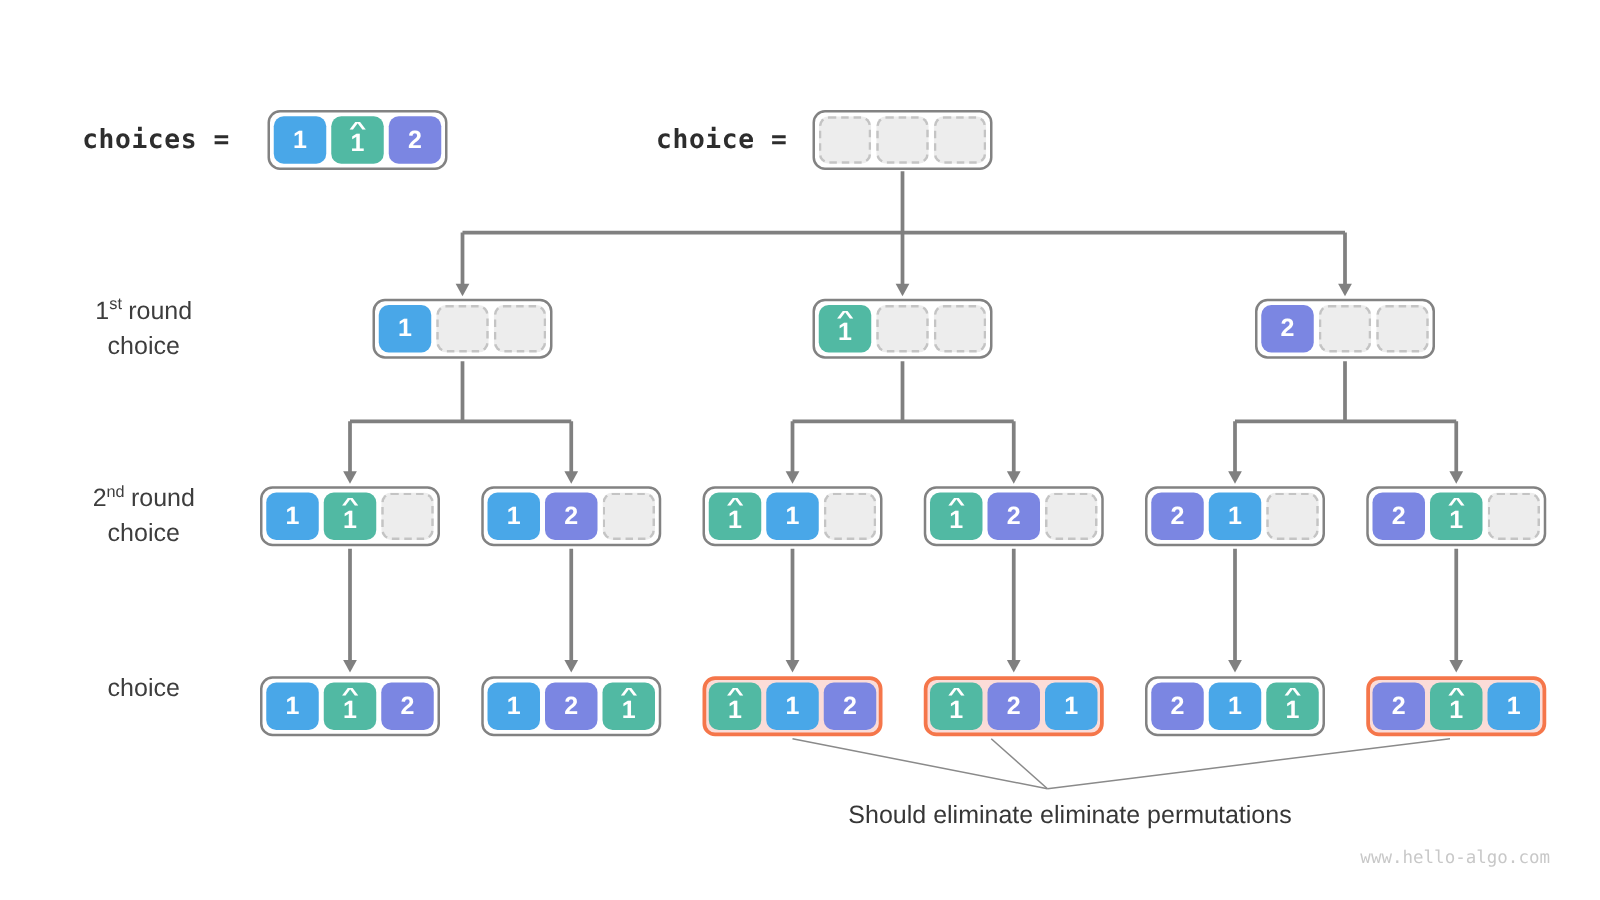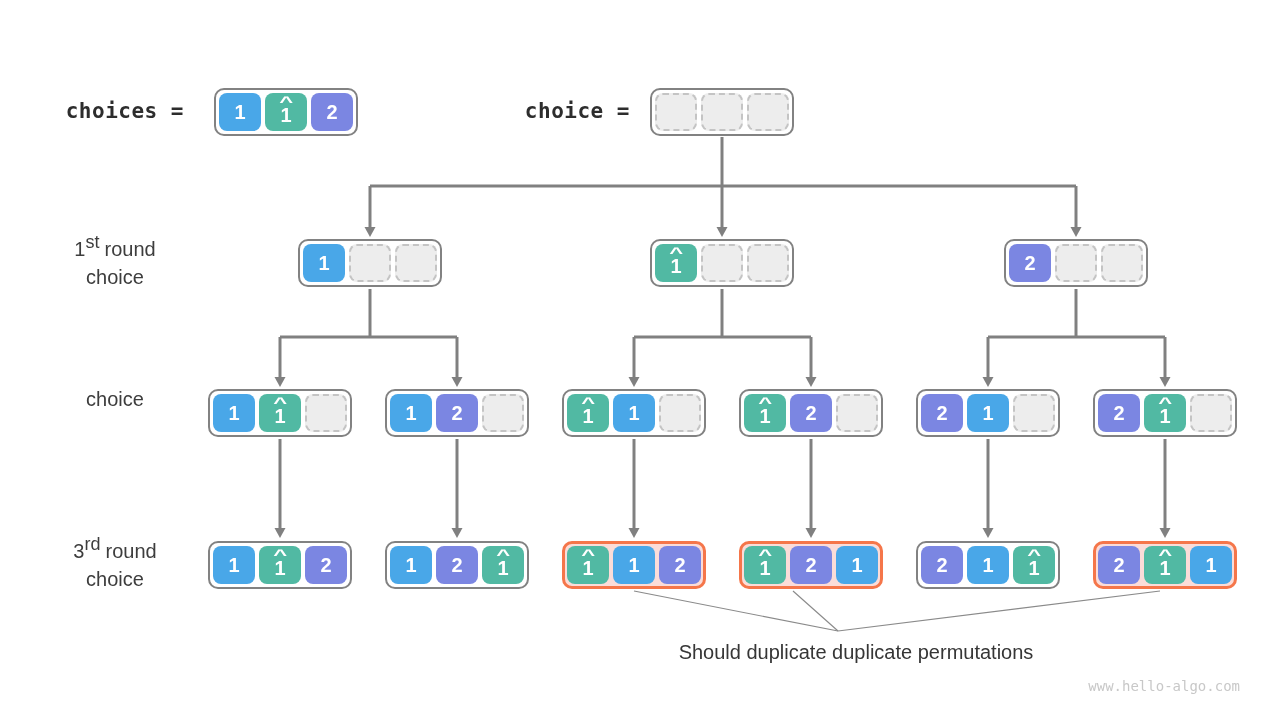--- a/index.html
+++ b/index.html
@@ -12,21 +12,21 @@
   .mono-label {
     position:absolute; font-family:"DejaVu Sans Mono", monospace;
     font-weight:700; font-size:21px; color:#2d2d2d; text-align:right;
     letter-spacing:0.5px; white-space:pre;
   }
 
   .row-label {
     position:absolute; left:30px; width:170px; text-align:center;
     font-size:20px; line-height:28px; color:#3d3d3d;
   }
-  .row-label sup { font-size:18px; line-height:0; }
+  .row-label sup { font-size:13px; line-height:0; }
   .row-label .word { margin-left:5px;margin-top:32px; }
 
   .node {
     position:absolute; box-sizing:border-box; height:48px;
     display:flex; align-items:center; gap:4px; padding:2px 3px;
     background:#ffffff; border:2px solid #828282; border-radius:10px;
   }
   .node.dup { border:3px solid #f5764a; background:#fbdcd8; padding:2px; }
 
   .cell {
@@ -127,24 +127,24 @@
       <div class="cell empty"></div>
       <div class="cell empty"></div>
       <div class="cell empty"></div>
     </div>
 
   <div class="row-label" style="top:235px;">
     <div><span>1</span><sup>st</sup><span class="word">round</span></div>
     <div>choice</div>
   </div>
   <div class="row-label" style="top:385px;">
+    <div><span>2</span><sup>nd</sup><span class="word">round</span></div>
     <div>choice</div>
   </div>
   <div class="row-label" style="top:537px;">
-    <div><span>3</span><sup>rd</sup><span class="word">round</span></div>
     <div>choice</div>
   </div>
 
   <div class="node" style="left:298px;  top:239px;">
       <div class="cell" style="background: rgb(73, 167, 232);">
         <span class="digit">1</span>
       </div>
       <div class="cell empty"></div>
       <div class="cell empty"></div>
     </div>
@@ -289,16 +289,16 @@
       </div>
       <div class="cell" style="background: rgb(81, 185, 163);">
         <span class="hat">^</span>
         <span class="digit">1</span>
       </div>
       <div class="cell" style="background: rgb(73, 167, 232);">
         <span class="digit">1</span>
       </div>
     </div>
 
-  <div class="annotation">Should duplicate duplicate permutations</div>
+  <div class="annotation">Should eliminate eliminate permutations</div>
   <div class="watermark">www.hello-algo.com</div>
 
 </div>
 
 </body></html>

